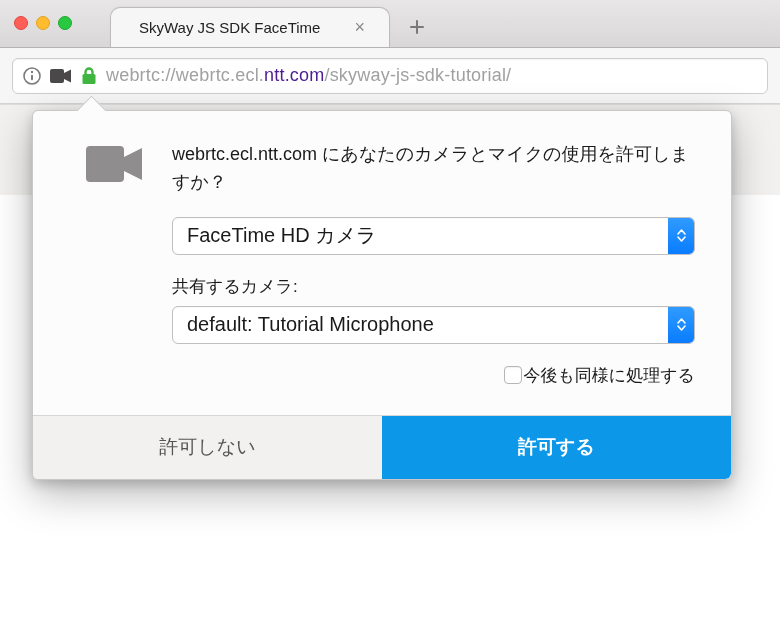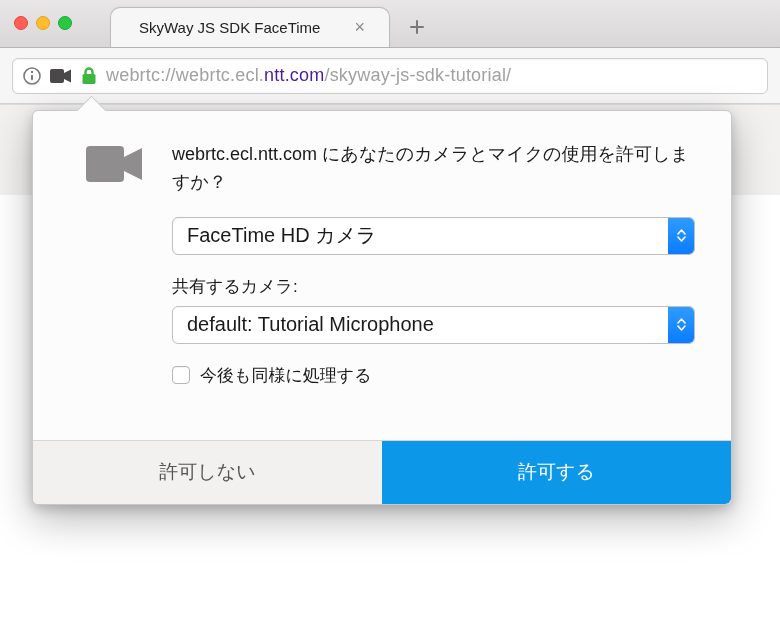--- a/index.html
+++ b/index.html
@@ -155,48 +155,47 @@
       width: 26px;
       background: linear-gradient(#2f9bff, #0a7cff);
       border-radius: 0 5px 5px 0;
       display: flex;
       flex-direction: column;
       align-items: center;
       justify-content: center;
       gap: 1px;
     }
     .select-arrows svg { display: block; }
-    .remember-row { display: flex; align-items: center; gap: 10px; }
+    .remember-row { display: flex; align-items: center; gap: 1px; justify-content: flex-end; }
     .chk {
       width: 18px; height: 18px;
       border: 1px solid #b7b5b5;
       border-radius: 4px;
       background: #fff;
       box-shadow: inset 0 1px 1px rgba(0,0,0,0.06);
     }
     .remember-label { font-size: 17px; color: #1a1a1a; }
     .popup-actions {
       display: flex;
       border-top: 1px solid #d7d5d5;
       height: 64px;
       background: #f2f1f0;
       border-radius: 0 0 6px 6px;
       overflow: hidden;
-      margin-top: 25px;
     }
     .btn {
       flex: 1;
       display: flex;
       align-items: center;
       justify-content: center;
       font-size: 19px;
       cursor: default;
     }
     .btn.deny { color: #555; background: #f2f1f0; }
-    .btn.allow { color: #fff; background: #0c97e8; font-weight: 400; }
+    .btn.allow { color: #fff; background: #0c97e8; font-weight: 700; }
   </style>
 </head>
 <body>
 
 <div class="titlebar">
   <div class="traffic-lights">
     <div class="dot red"></div>
     <div class="dot yellow"></div>
     <div class="dot green"></div>
   </div>

